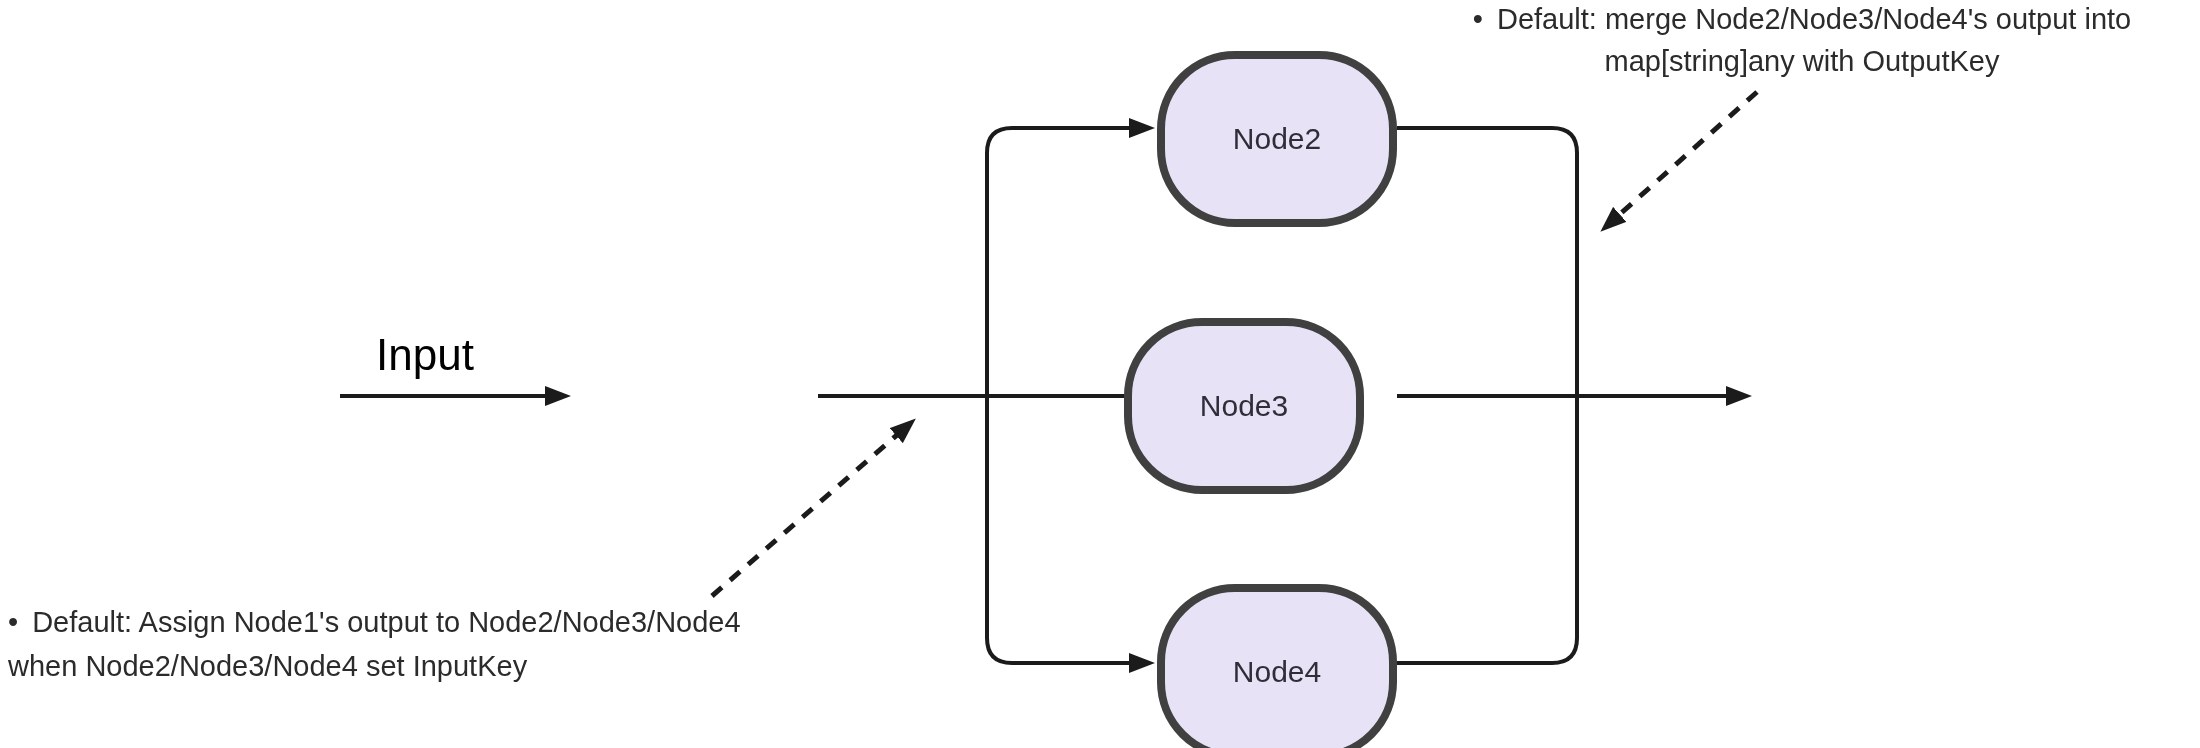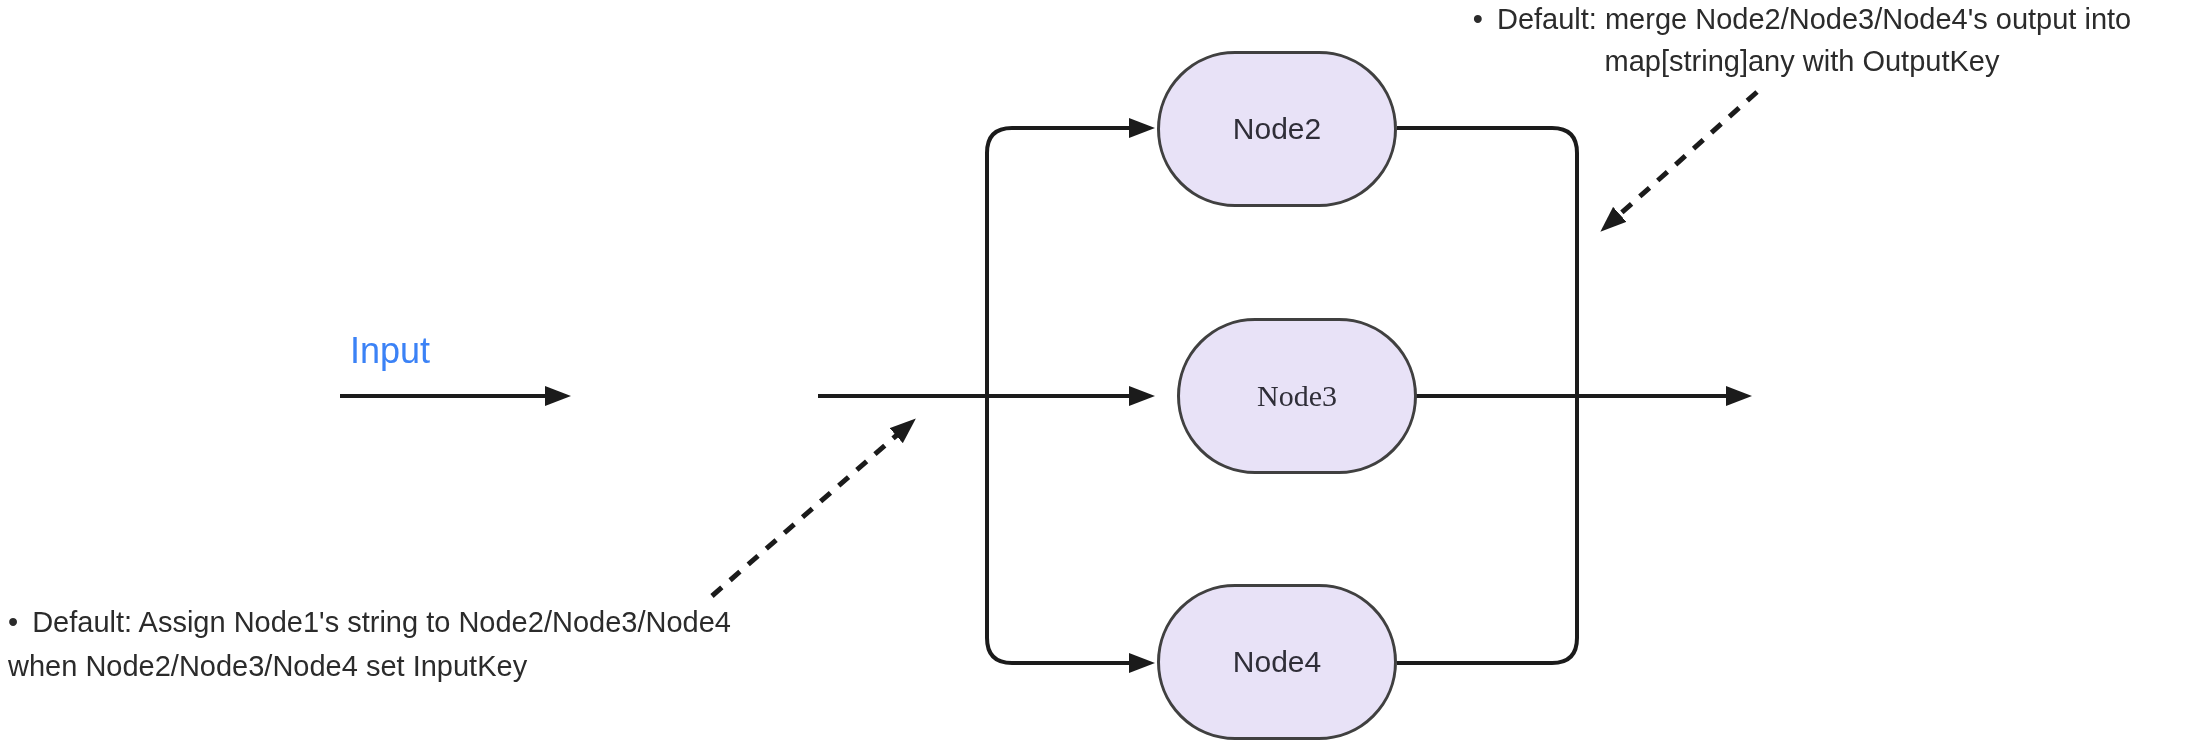--- a/index.html
+++ b/index.html
@@ -29,43 +29,44 @@
   }
   .edge-dashed {
     fill: none;
     stroke: #1B1B1B;
     stroke-width: 5;
     stroke-dasharray: 13 11;
   }
   .node {
     position: absolute;
     width: 240px;
-    height: 156px;
+    height: 176px;
     box-sizing: border-box;
     background: #E8E2F7;
-    border: 3px solid #404040;
+    border: 8px solid #404040;
     border-radius: 78px;
     display: flex;
     align-items: center;
     justify-content: center;
     font-size: 30px;
     color: #2F2E38;
   }
   .node-1 { left: 578px;  top: 317px; }
   .node-2 { left: 1157px; top: 51px;  }
-  .node-3 { left: 1177px; top: 318px; font-family: Liberation Serif, serif; }
+  .node-3 { left: 1124px; top: 318px; }
   .node-4 { left: 1157px; top: 584px; }
   .node-5 { left: 1759px; top: 318px; }
   .flow-label {
     position: absolute;
     left: 350px;
     top: 330px;
     width: 150px;
-    font-size: 36px;
-    color: #3b82f6;
+    text-align: center;
+    font-size: 44px;
+    color: #000000;
   }
   .ann {
     position: absolute;
     color: #2B2B2B;
     font-size: 29px;
   }
   .ann-top {
     left: 1452px;
     top: -2px;
     width: 700px;
@@ -134,18 +135,18 @@
 
   <div class="ann ann-top">
     <div>
       <span class="bullet">•</span><span>Default: merge Node2/Node3/Node4's output into</span>
     </div>
     <div class="ann-cont">map[string]any with OutputKey</div>
   </div>
 
   <div class="ann ann-bottom">
     <div>
-      <span class="bullet">•</span><span>Default: Assign Node1's string to Node2/Node3/Node4</span>
+      <span class="bullet">•</span><span>Default: Assign Node1's output to Node2/Node3/Node4</span>
     </div>
     <div class="ann-cont">when Node2/Node3/Node4 set InputKey</div>
   </div>
 
 </div>
 
 </body></html>

